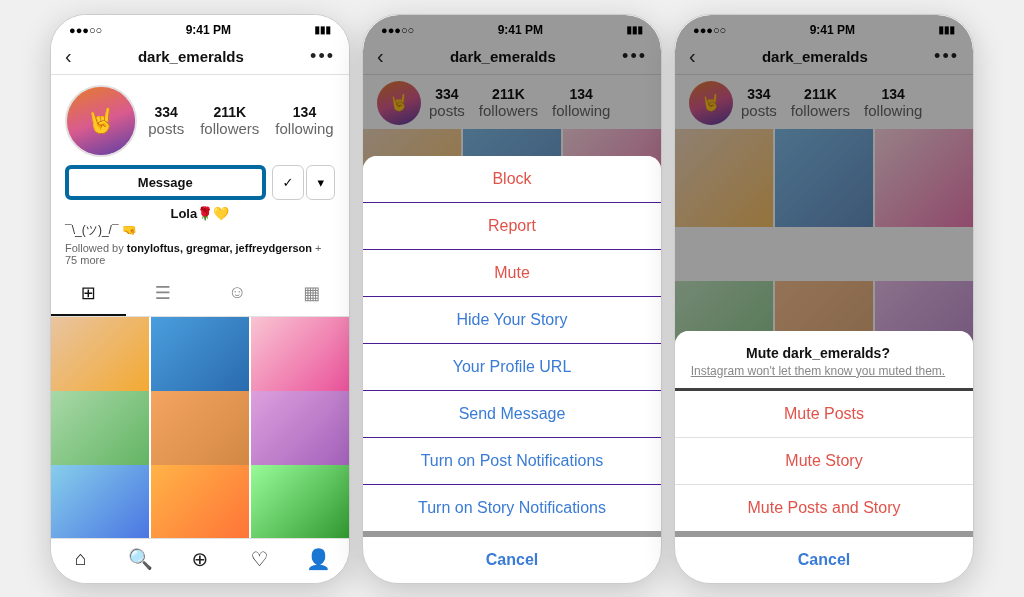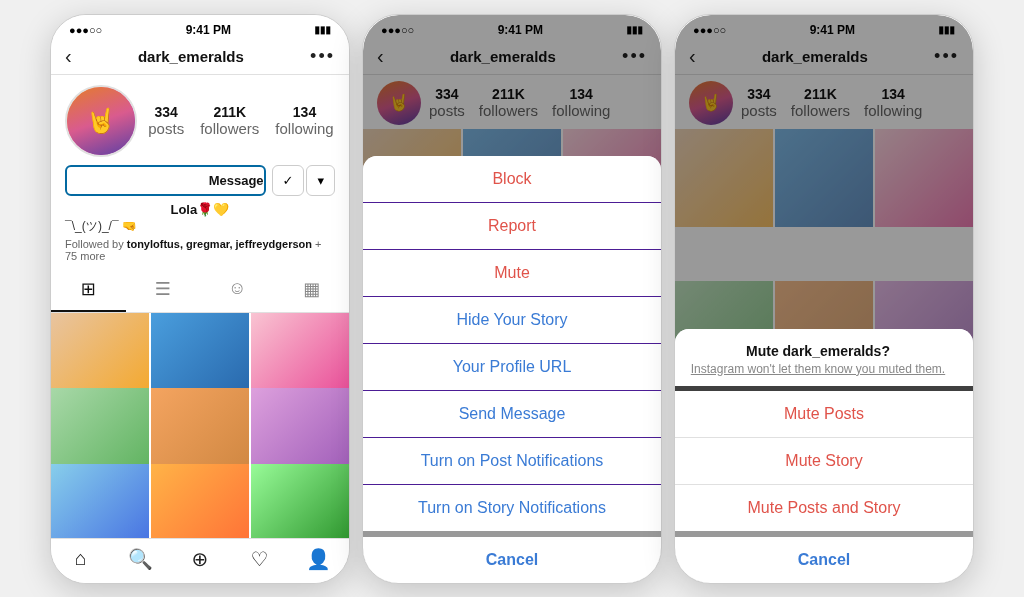--- a/index.html
+++ b/index.html
@@ -85,28 +85,28 @@
     .stat-num { font-size: 14px; font-weight: 700; color: #111; }
     .stat-label { font-size: 15px; color: #666; }
     .profile-buttons {
       display: flex;
       gap: 6px;
       margin-top: 8px;
     }
     .btn-message {
       flex: 1;
       background: #fff;
-      border: 2px solid #0369a1;
+      border: 4px solid #0369a1;
       border-radius: 6px;
       padding: 6px 0;
       font-size: 13px;
       font-weight: 600;
       color: #111;
       cursor: pointer;
-      text-align: right;
+      text-align: center;
     }
     .btn-follow-opts {
       display: flex; gap: 2px;
     }
     .btn-small {
       background: #fff;
       border: 1px solid #ccc;
       border-radius: 6px;
       padding: 6px 10px;
       font-size: 13px;
@@ -221,21 +221,21 @@
     
     .mute-dialog {
       background: #f2f2f7;
       border-radius: 14px 14px 0 0;
       overflow: hidden;
       margin: 0;
     }
     .mute-header {
       background: #fff;
       padding: 14px 20px 10px 8px;
-      border-bottom: 5px solid #404040;
+      border-bottom: 3px solid #404040;
       text-align: center;
     }
     .mute-title {
       font-size: 14px;
       font-weight: 700;
       color: #111;
       margin-bottom: 3px;
     }
     .mute-subtitle {
       font-size: 12px;

